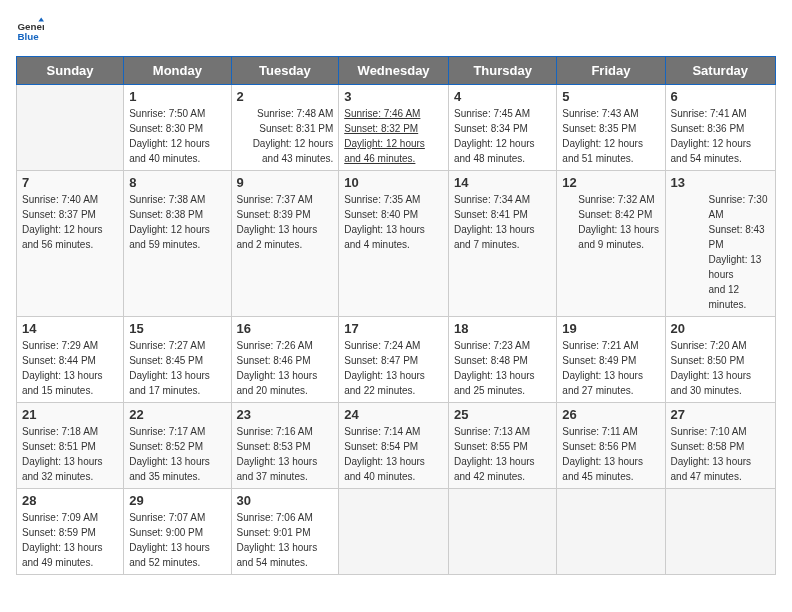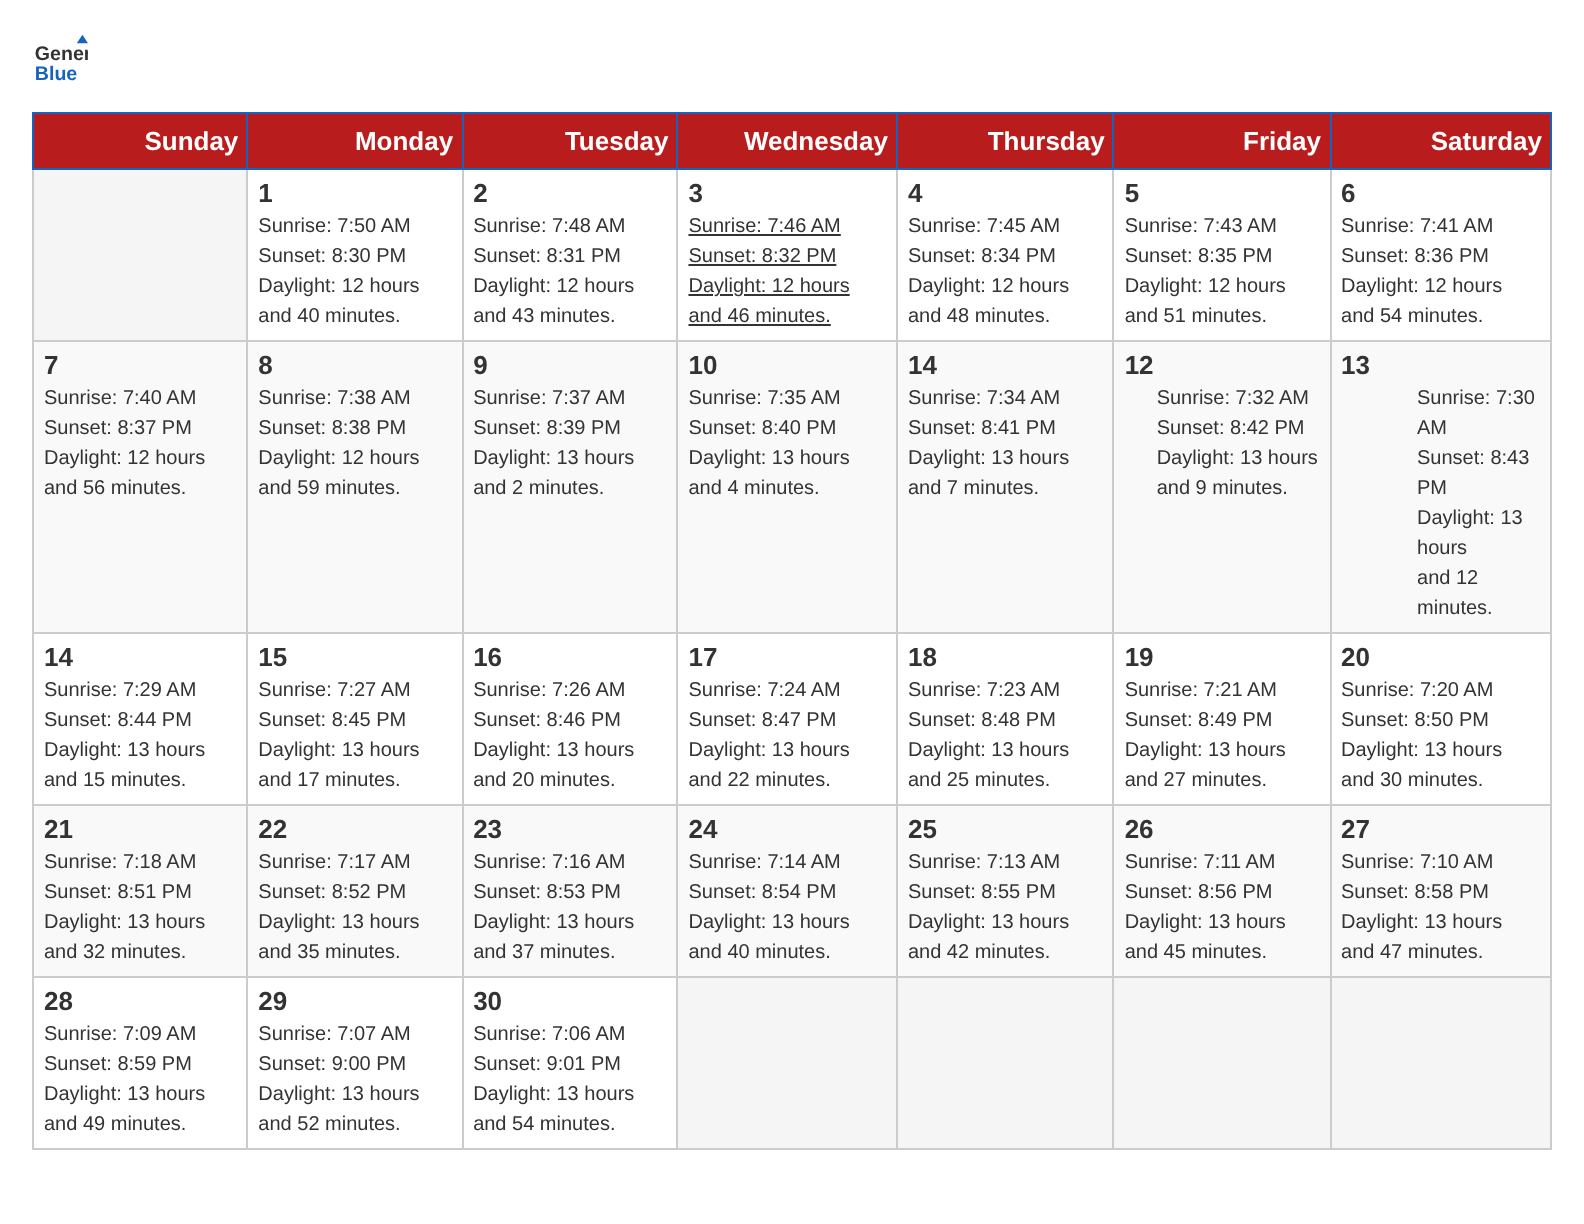--- a/index.html
+++ b/index.html
@@ -35,26 +35,26 @@
     }
     .calendar-subtitle {
       font-size: 16px;
       color: #555;
     }
     table {
       width: 100%;
       border-collapse: collapse;
     }
     thead th {
-      background-color: #b91c1c;
+      background-color: #737373;
       color: #fff;
       font-size: 13px;
       font-weight: bold;
       padding: 6px 4px;
-      text-align: right;
+      text-align: center;
       border: 1px solid #1565c0;
     }
     tbody td {
       vertical-align: top;
       border: 1px solid #ccc;
       padding: 4px 5px;
       font-size: 10.5px;
       color: #333;
       width: 113px;
       min-height: 80px;
@@ -115,21 +115,21 @@
         <td class="empty"></td>
         <td>
           <span class="day-number">1</span>
           <div class="day-info" style="white-space: pre-line;">Sunrise: 7:50 AM
 Sunset: 8:30 PM
 Daylight: 12 hours
 and 40 minutes.</div>
         </td>
         <td>
           <span class="day-number">2</span>
-          <div class="day-info" style="white-space: pre-line;">Sunrise: 7:48 AM
+          <div class="day-info" style="white-space: pre-line; text-align: right;">Sunrise: 7:48 AM
 Sunset: 8:31 PM
 Daylight: 12 hours
 and 43 minutes.</div>
         </td>
         <td>
           <span class="day-number">3</span>
           <div class="day-info" style="white-space: pre-line; text-decoration: underline;">Sunrise: 7:46 AM
 Sunset: 8:32 PM
 Daylight: 12 hours
 and 46 minutes.</div>

